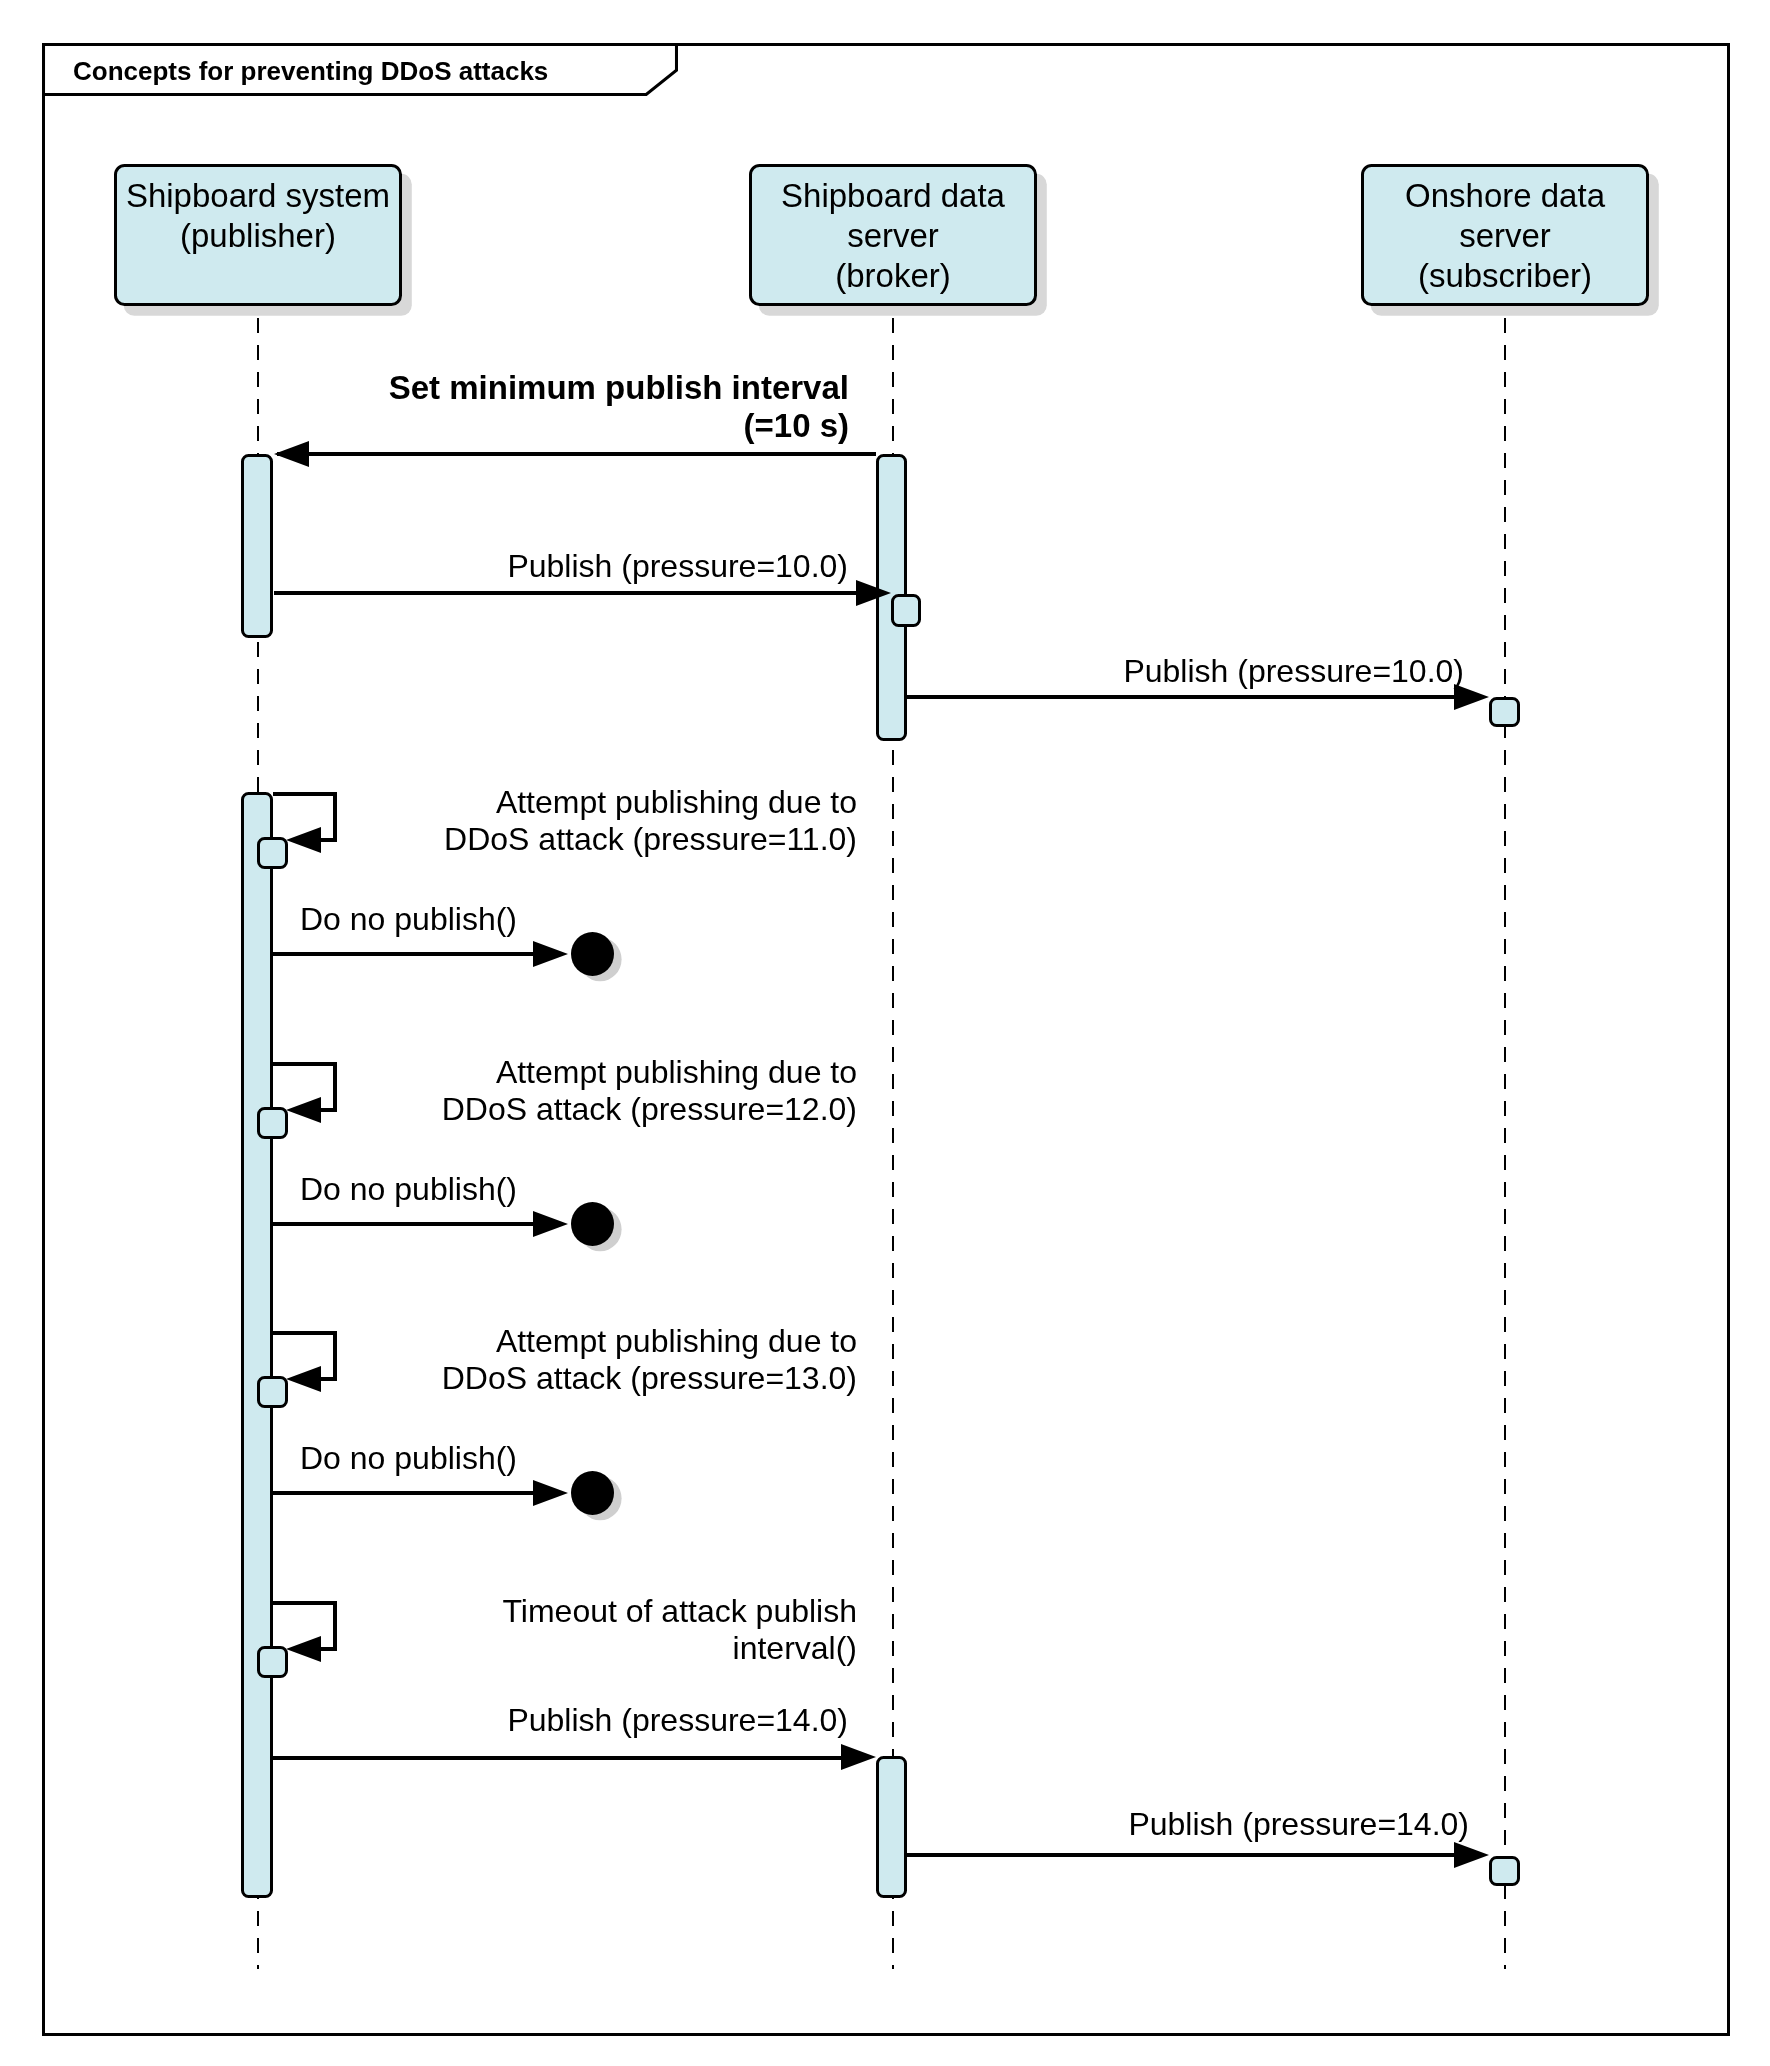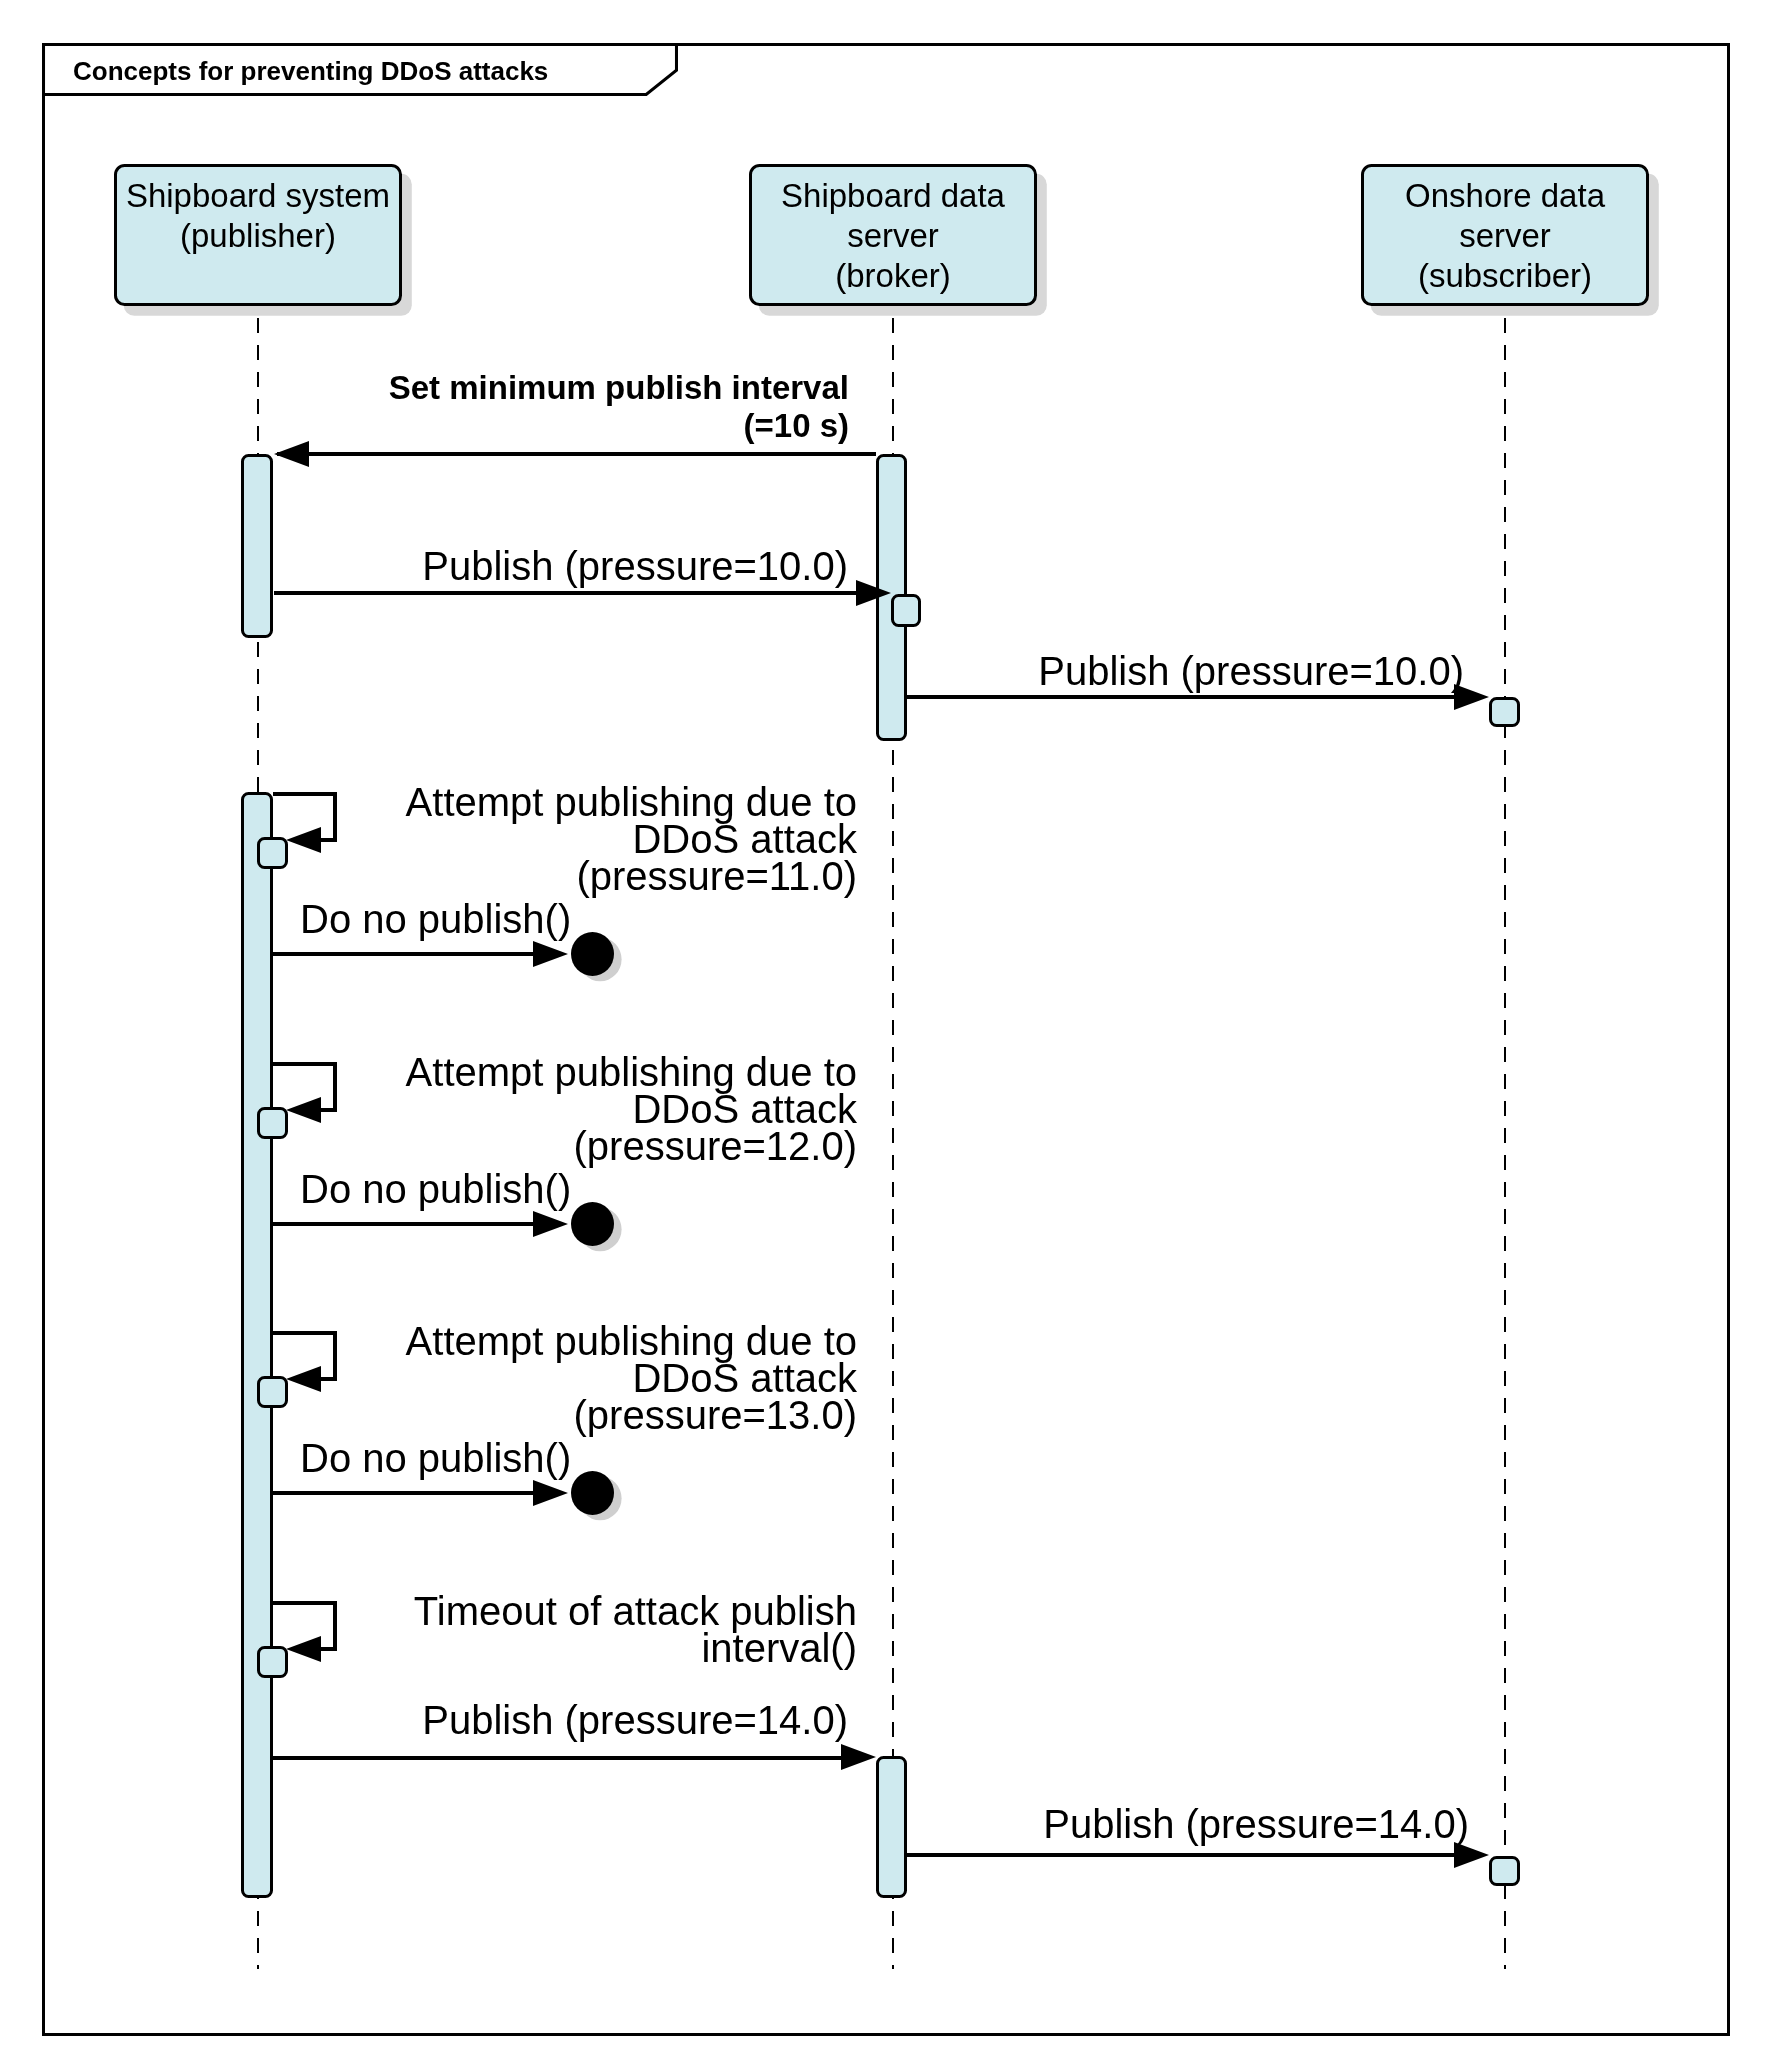--- a/index.html
+++ b/index.html
@@ -41,21 +41,21 @@
   
   .hline{position:absolute;height:3.8px;background:#000;}
   .vline{position:absolute;width:3.8px;background:#000;}
   .arrow-r{position:absolute;width:0;height:0;
     border-top:13px solid transparent;border-bottom:13px solid transparent;
     border-left:35px solid #000;}
   .arrow-l{position:absolute;width:0;height:0;
     border-top:13px solid transparent;border-bottom:13px solid transparent;
     border-right:35px solid #000;}
   .label{
-    position:absolute;font-size:40px;line-height:37px;white-space:pre-line;
+    position:absolute;font-size:32px;line-height:37px;white-space:pre-line;
   }
   .label.center{text-align:right;}
   .label.bold{font-weight:bold;font-size:33px;line-height:38px;}
   
   .lost-circle{
     position:absolute;width:43px;height:44px;border-radius:50%;background:#000;
     box-shadow:7.6px 5.3px 0 #cfcfcf;
   }
   
   .blk-loop-top{left:273px;top:calc(var(--dy) + 792px);width:64px;}

